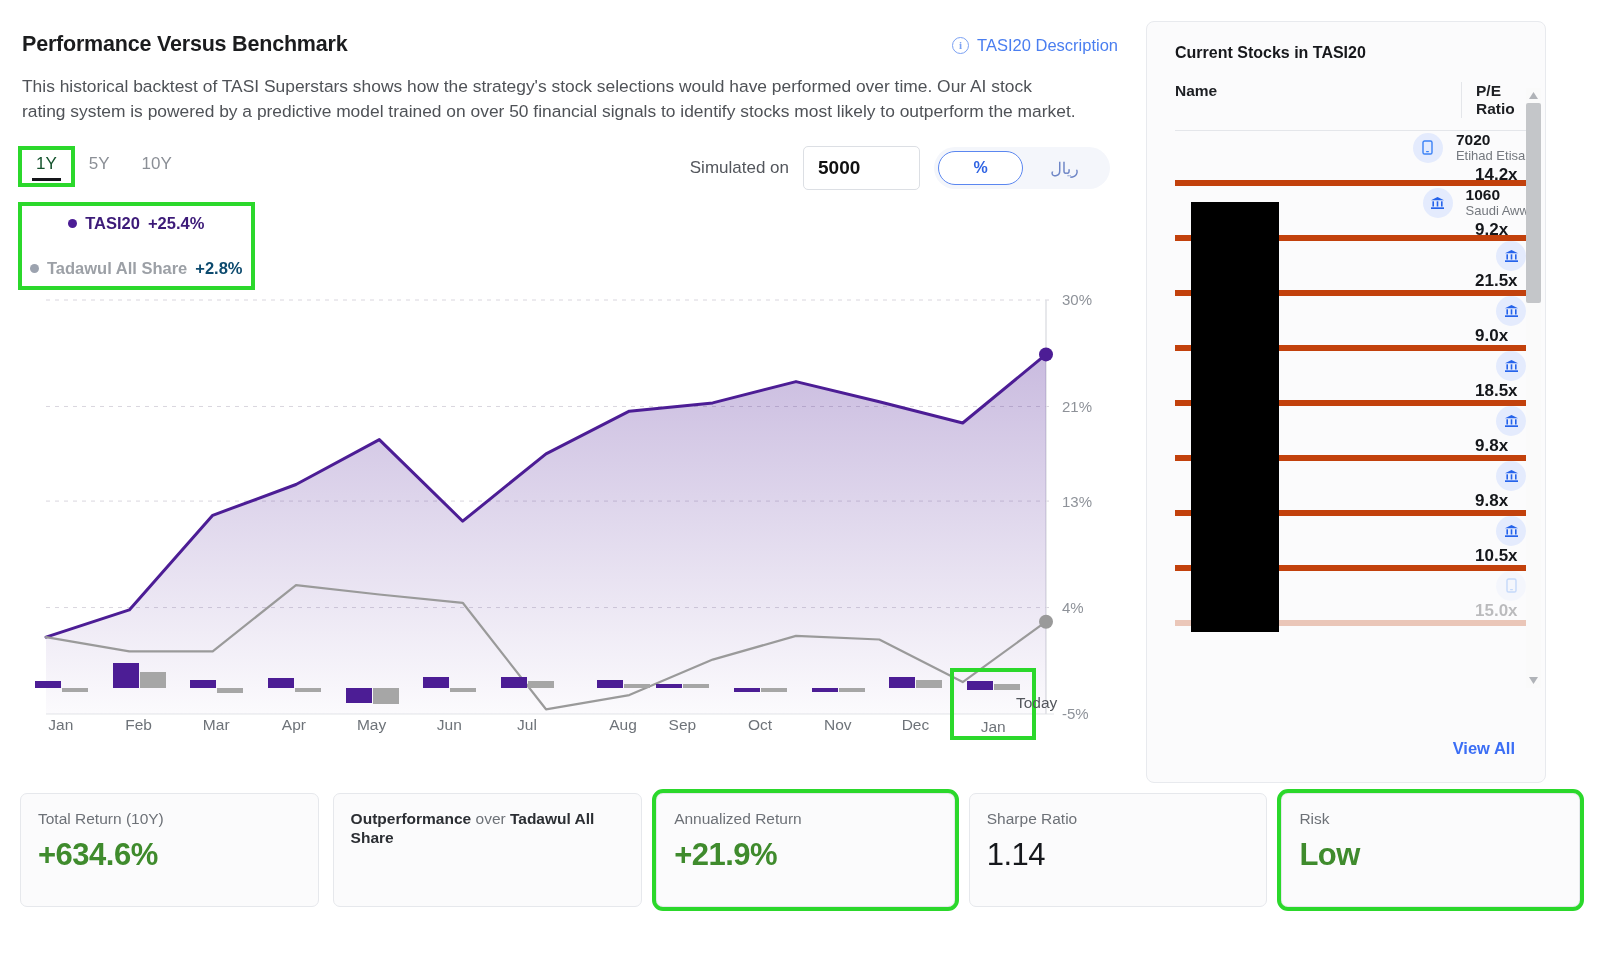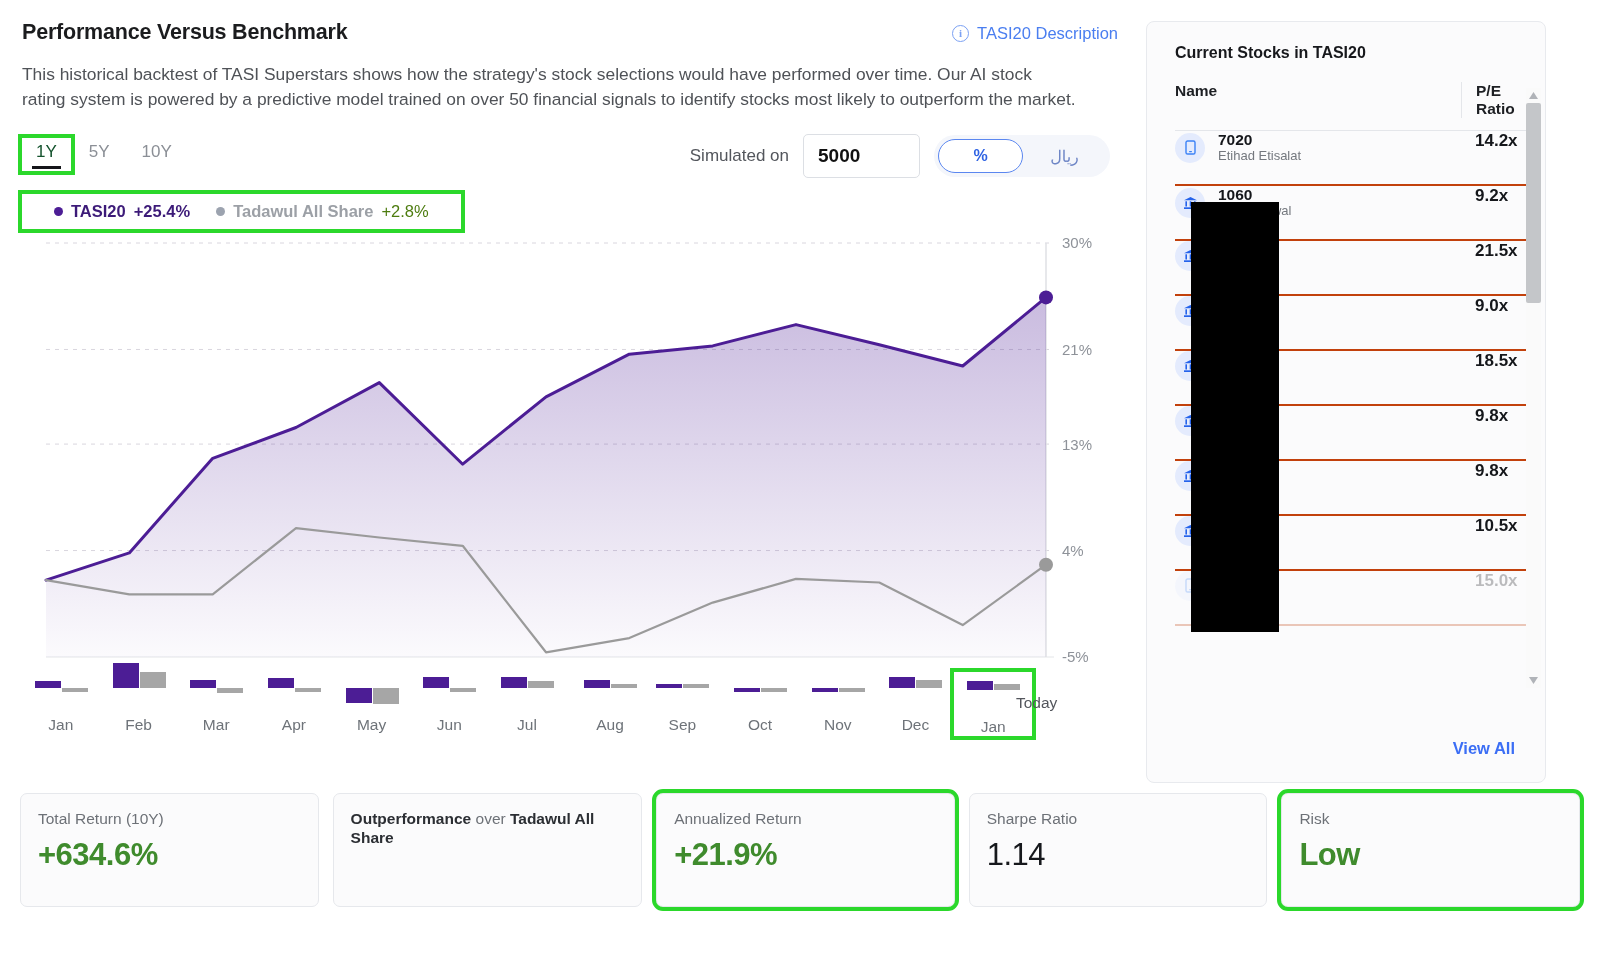--- a/index.html
+++ b/index.html
@@ -7,21 +7,21 @@
     width: 1600px; height: 957px;
     background: #ffffff;
     font-family: "Liberation Sans", sans-serif;
     color: #1f2937;
     overflow: hidden;
   }
   #root { position: relative; width: 1600px; height: 957px; background:#fff; }
 
   
   #main-panel {
-    position: absolute; left: 0; top: 0; width: 1140px; height: 841px;
+    position: absolute; left: 0; top: 12px; width: 1140px; height: 841px;
     background: #fff; padding: 20px 22px 0 22px;
   }
   #title-row { position: relative; }
   #page-title { font-size: 21.5px; font-weight: bold; color: #1b1c1e; letter-spacing: -0.2px; }
   #desc-link {
     position: absolute; right: 0; top: 4px;
     font-size: 16.5px; color: #4a7ef0; cursor: pointer;
     display: flex; align-items: center; gap: 8px; white-space: nowrap;
   }
   #desc-link .info-ic {
@@ -62,28 +62,28 @@
   }
   .unit-opt {
     flex:1; height: 34px; display:flex; align-items:center; justify-content:center;
     font-size: 16px; color:#6e86c6; border-radius: 20px; cursor:pointer;
   }
   .unit-opt.sel { background:#fff; border: 1.4px solid #5b87f0; color:#2f63e3; font-weight:bold; }
 
   
   #legend {
     margin-top: 6px; display:inline-flex; align-items:center; gap: 26px;
-    padding: 8px 32px; background:#fff;
+    padding: 8px 8px; background:#fff;flex-direction:column;
   }
   #legend .li { display:flex; align-items:center; gap: 8px; font-size: 16.5px; }
   .dot { width: 9px; height: 9px; border-radius:50%; display:inline-block; }
   .nm-a { color:#3c1a78; font-weight:bold; }
   .vl-a { color:#3c1a78; font-weight:bold; }
   .nm-b { color:#9ca0a6; font-weight:bold; }
-  .vl-b { color:#4d7c0f; font-weight:normal; }
+  .vl-b { color:#0c4a6e; font-weight:bold; }
 
   
   #chart-area { position: relative; margin-top: 6px; width: 1096px; height: 490px; }
   #chart-svg { position:absolute; left:0; top:0; }
   .ytick { position:absolute; font-size: 15px; color:#8e9299; }
 
   
   #months { position:absolute; left: 22px; top: 672px; width: 1010px; height: 70px; }
   .mcol { position:absolute; width: 78px; text-align:center; }
   .mbars { position:relative; height: 42px; }
@@ -110,21 +110,21 @@
   }
   #stock-title { font-size: 16px; font-weight:bold; color:#17181c; padding: 0 28px; }
   #stock-table { margin-top: 20px; padding: 0 6px 0 28px; position:relative; }
   #thead { display:flex; border-bottom: 1px solid #e4e6ea; padding-bottom: 12px; }
   #thead .th-name { flex:1; font-size:15.5px; font-weight:bold; color:#1d1f23; }
   #thead .th-pe {
     width: 78px; font-size:15.5px; font-weight:bold; color:#1d1f23; line-height:1.15;
     border-left: 1px solid #e4e6ea; padding-left: 14px;
   }
   .srow {
-    display:flex; align-items:flex-start; height: 55px; border-bottom: 2px solid #c2410c;
+    display:flex; align-items:flex-end; height: 55px; border-bottom: 6px solid #c2410c; flex-direction: column;
   }
   .srow .cell-name { flex:1; display:flex; align-items:center; gap: 13px; }
   .sicon {
     width: 30px; height: 30px; border-radius:50%; background:#e4ebfd;
     display:flex; align-items:center; justify-content:center; flex: 0 0 30px;
   }
   .scode { font-size: 15.5px; font-weight:bold; color:#15171b; line-height:1.15; }
   .sname { font-size: 13px; color:#74787e; line-height:1.3; }
   .cell-pe { width: 78px; font-size: 17px; font-weight:bold; color:#15171b; padding-left: 14px; }
   .srow.faded { opacity: 0.28; }
@@ -265,21 +265,21 @@
         </div>
         <div class="mlabel">Jun</div>
       </div>
       <div class="mcol" style="left: 466px;">
         <div class="mbars">
           <div class="bar" style="width: 26px; height: 11.4146px; background: rgb(76, 29, 149); left: 13px; top: 4.58537px;"></div>
           <div class="bar" style="width: 26px; height: 6.65854px; background: rgb(166, 166, 166); left: 40px; top: 9.34146px;"></div>
         </div>
         <div class="mlabel">Jul</div>
       </div>
-      <div class="mcol" style="left: 549px;">
+      <div class="mcol" style="left: 562px;">
         <div class="mbars">
           <div class="bar" style="width: 26px; height: 8.2439px; background: rgb(76, 29, 149); left: 13px; top: 7.7561px;"></div>
           <div class="bar" style="width: 26px; height: 4px; background: rgb(166, 166, 166); left: 40px; top: 12px;"></div>
         </div>
         <div class="mlabel">Aug</div>
       </div>
       <div class="mcol" style="left: 621.385px;">
         <div class="mbars">
           <div class="bar" style="width: 26px; height: 4.12195px; background: rgb(76, 29, 149); left: 13px; top: 11.878px;"></div>
           <div class="bar" style="width: 26px; height: 4px; background: rgb(166, 166, 166); left: 40px; top: 12px;"></div>

